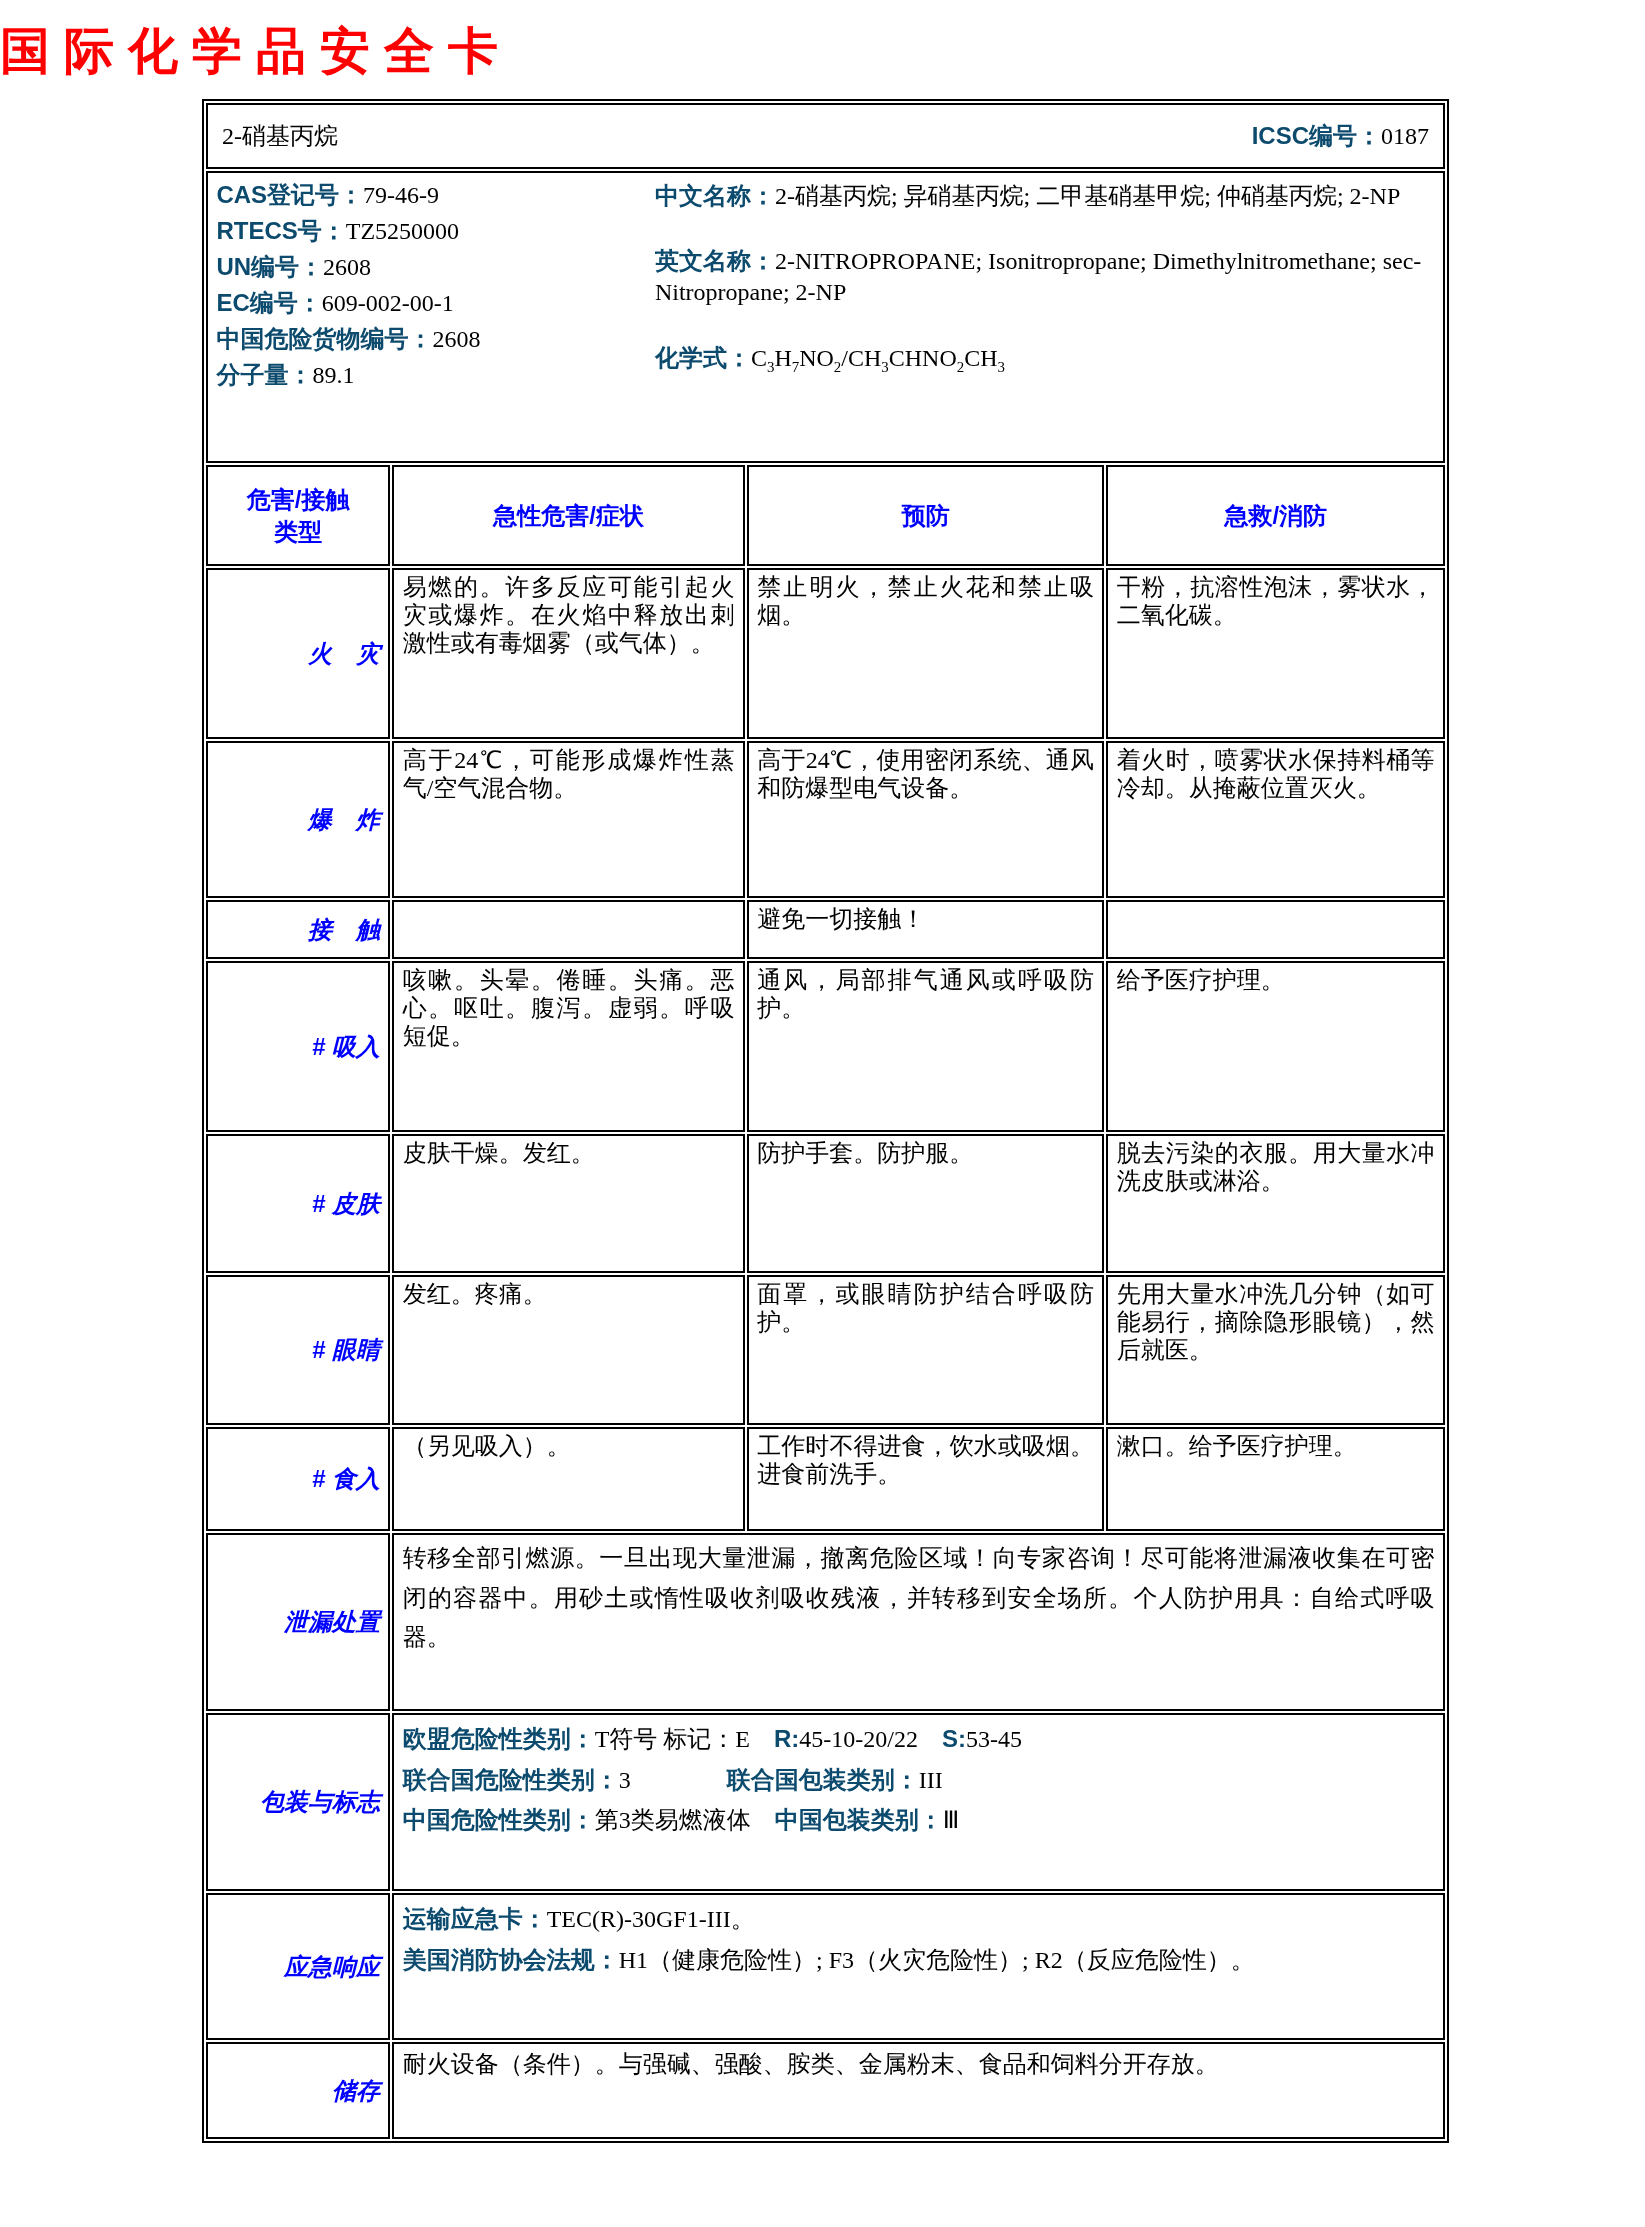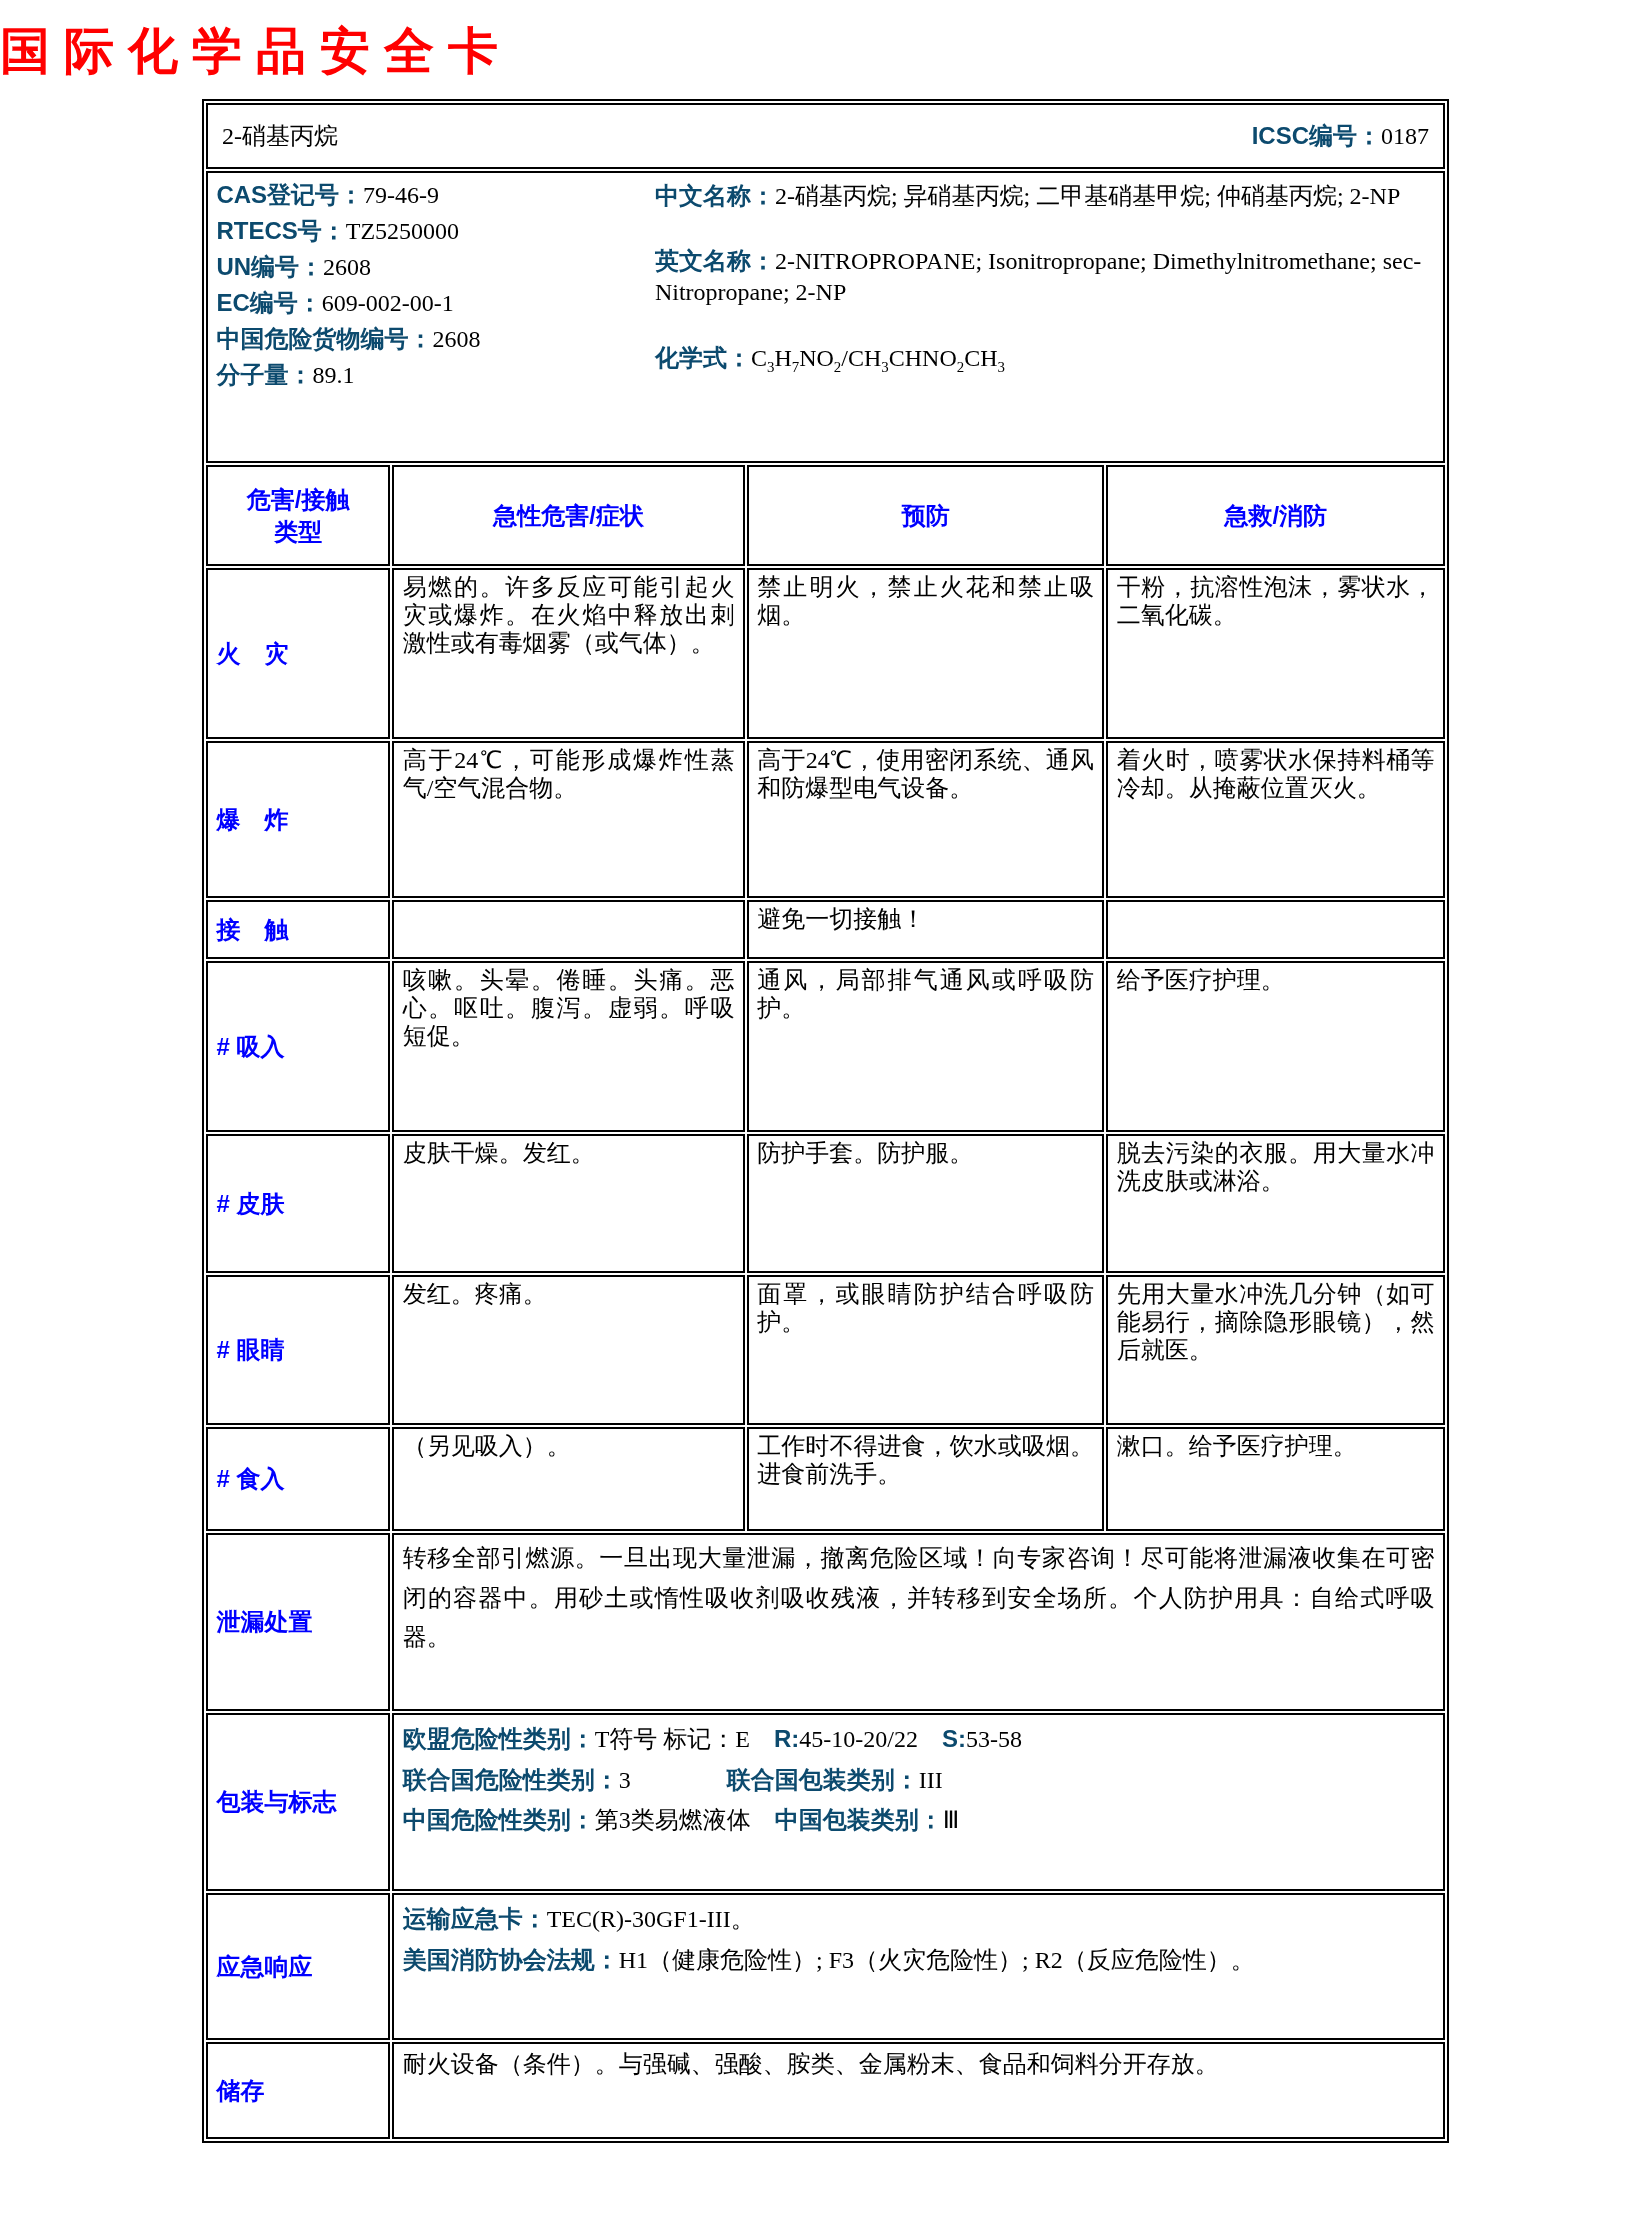--- a/index.html
+++ b/index.html
@@ -76,22 +76,23 @@
     font-weight: bold;
     text-align: center;
     vertical-align: middle !important;
     line-height: 1.3;
   }
   .pre { white-space: pre-line; text-align: center; }
   .label-cell {
     color: #0000ff;
     font-family: "Liberation Sans", sans-serif;
     font-weight: bold;
-    text-align: left;
+    text-align: right;
     vertical-align: middle !important;
+    font-style: italic;
   }
   .body-cell { line-height: 1.16; text-align: justify; }
   .section-cell { line-height: 1.65; text-align: justify; }
   .section-cell.tight { line-height: 1.35; }
   .sec-line { white-space: normal; }
   sub { font-size: 0.62em; }
 </style>
 </head>
 <body>
 
@@ -195,21 +196,21 @@
   </tr>
 
   <tr class="r-spill">
     <td class="label-cell">泄漏处置</td>
     <td class="section-cell" colspan="3">转移全部引燃源。一旦出现大量泄漏，撤离危险区域！向专家咨询！尽可能将泄漏液收集在可密闭的容器中。用砂土或惰性吸收剂吸收残液，并转移到安全场所。个人防护用具：自给式呼吸器。</td>
   </tr>
 
   <tr class="r-pack">
     <td class="label-cell">包装与标志</td>
     <td class="section-cell" colspan="3">
-      <div class="sec-line"><span class="blue">欧盟危险性类别：</span><span class="ink">T符号 标记：E</span><span class="ink">　</span><span class="blue">R:</span><span class="ink">45-10-20/22</span><span class="ink">　</span><span class="blue">S:</span><span class="ink">53-58</span></div>
+      <div class="sec-line"><span class="blue">欧盟危险性类别：</span><span class="ink">T符号 标记：E</span><span class="ink">　</span><span class="blue">R:</span><span class="ink">45-10-20/22</span><span class="ink">　</span><span class="blue">S:</span><span class="ink">53-45</span></div>
       <div class="sec-line"><span class="blue">联合国危险性类别：</span><span class="ink">3</span><span class="ink">　　　　</span><span class="blue">联合国包装类别：</span><span class="ink">III</span></div>
       <div class="sec-line"><span class="blue">中国危险性类别：</span><span class="ink">第3类易燃液体</span><span class="ink">　</span><span class="blue">中国包装类别：</span><span class="ink">Ⅲ</span></div>
     </td>
   </tr>
 
   <tr class="r-emer">
     <td class="label-cell">应急响应</td>
     <td class="section-cell" colspan="3">
       <div class="sec-line"><span class="blue">运输应急卡：</span><span class="ink">TEC(R)-30GF1-III。</span></div>
       <div class="sec-line"><span class="blue">美国消防协会法规：</span><span class="ink">H1（健康危险性）; F3（火灾危险性）; R2（反应危险性）。</span></div>

